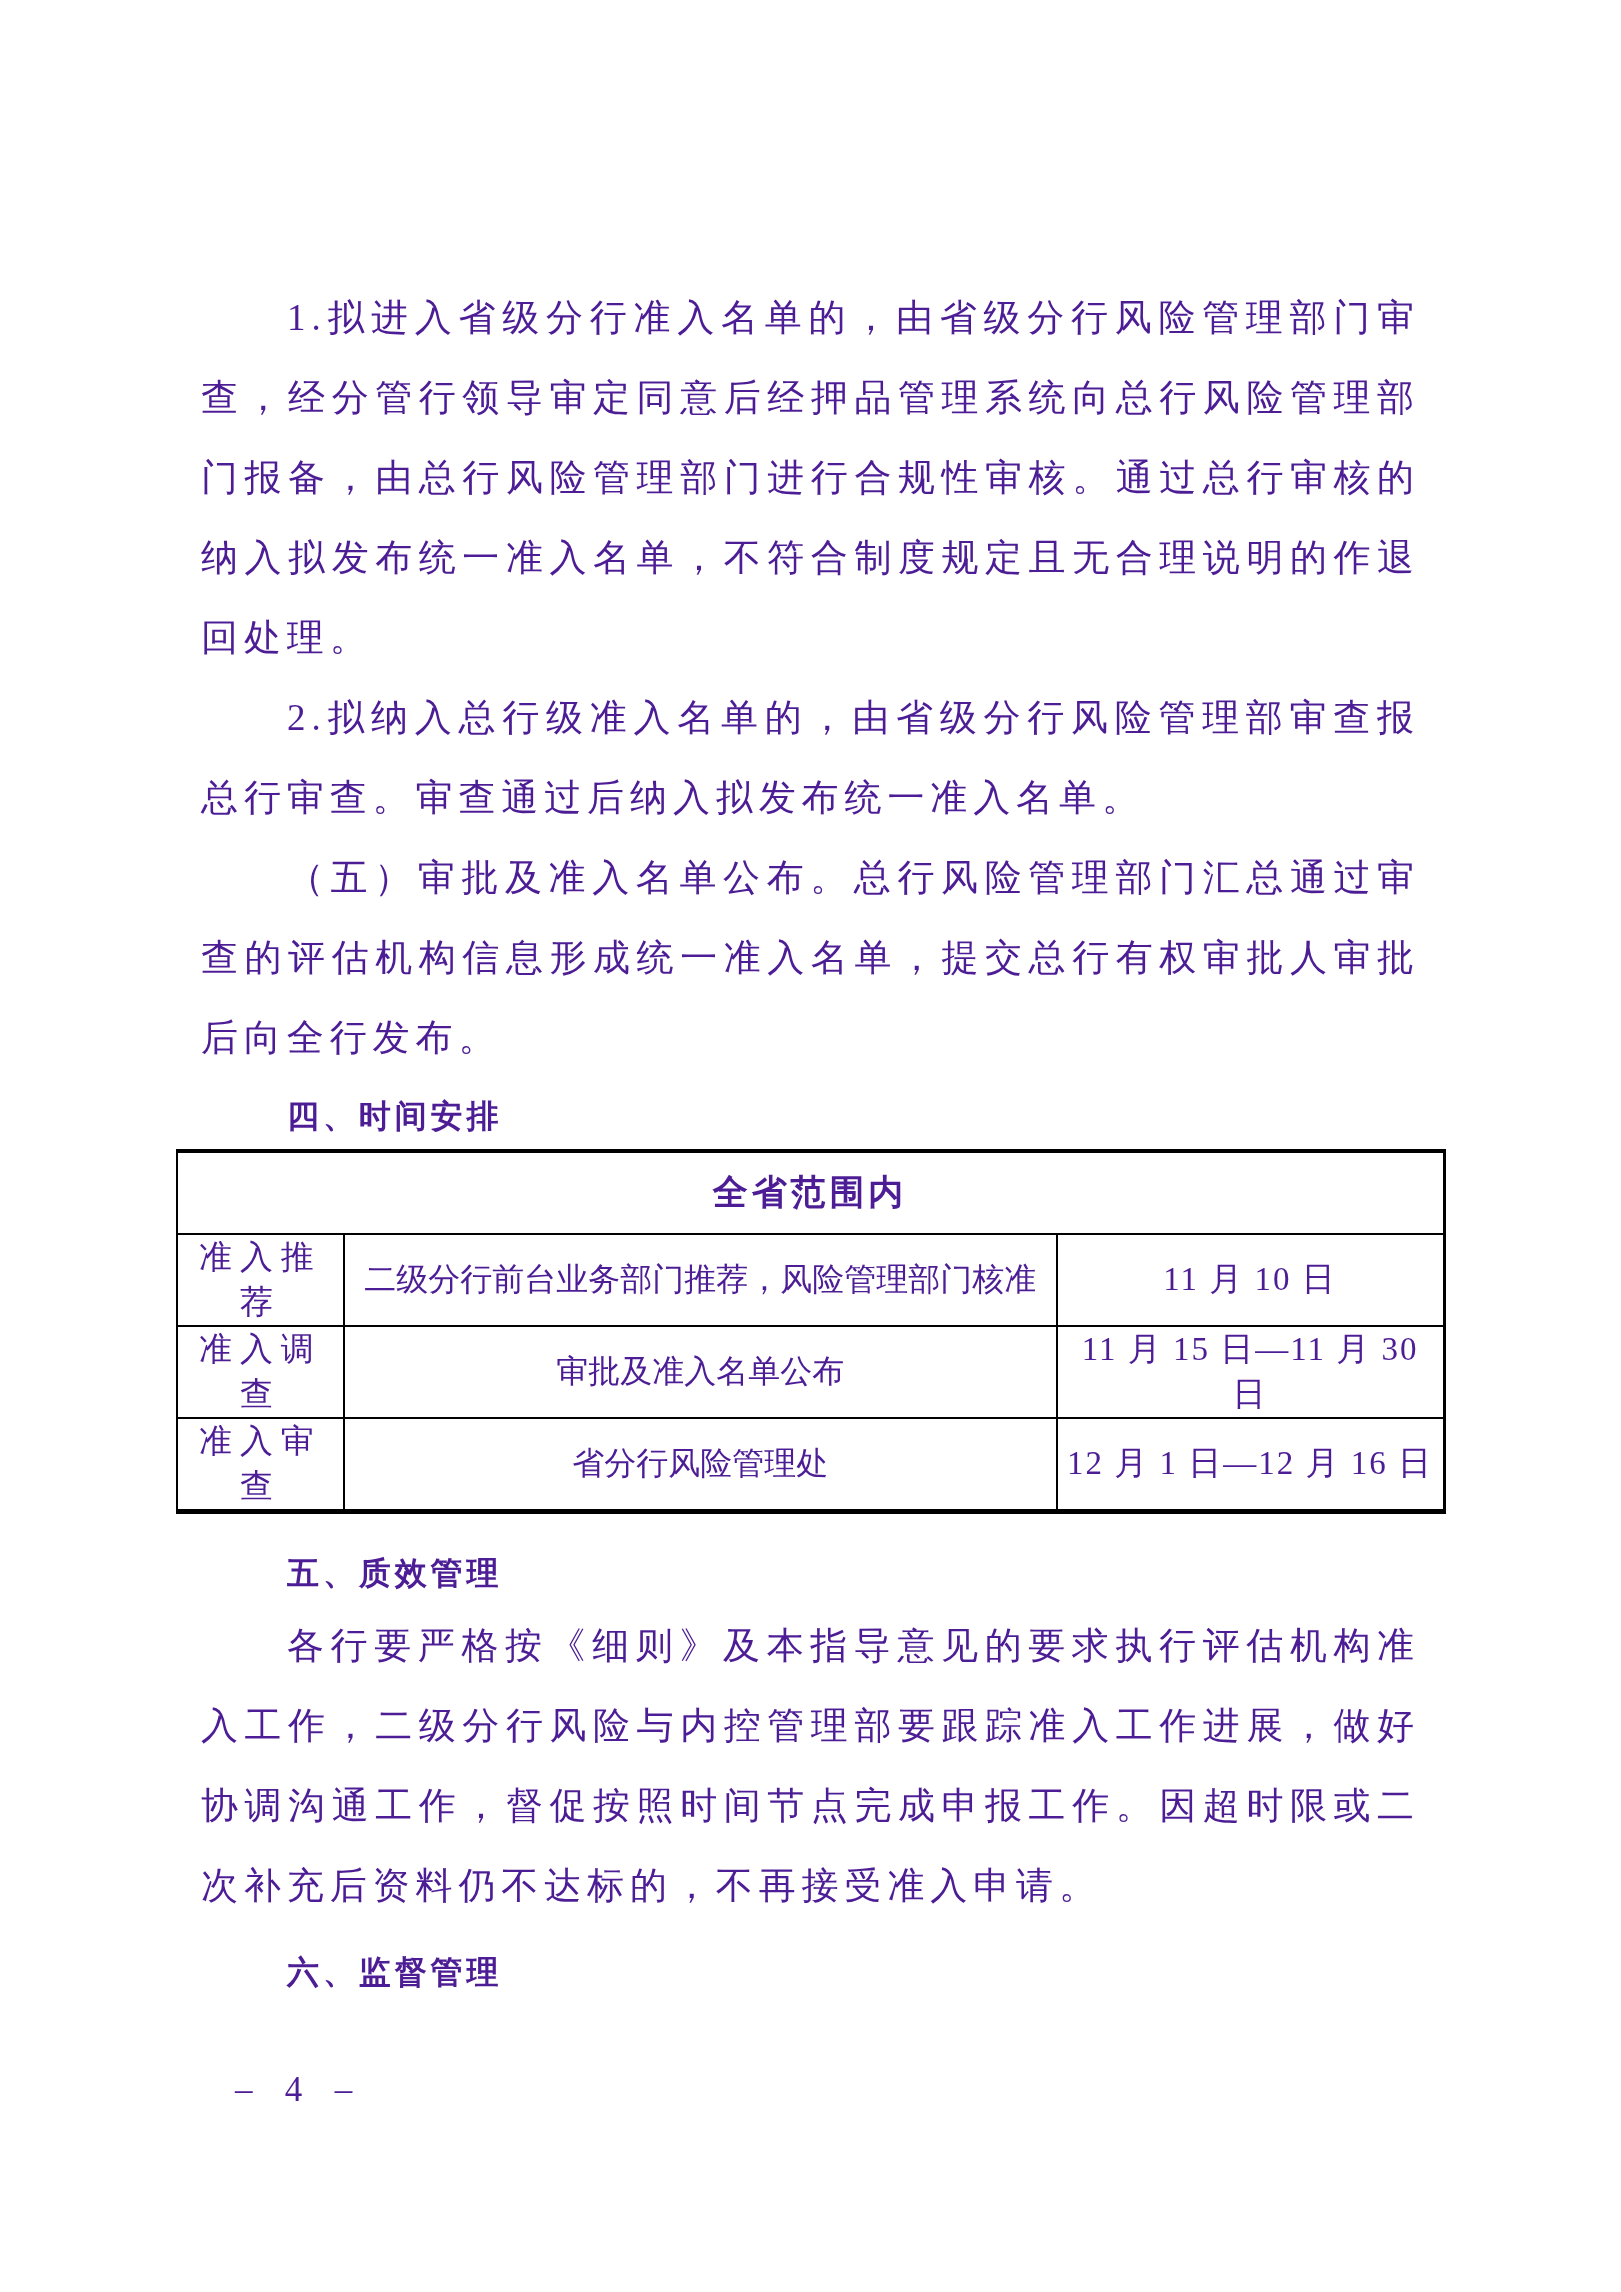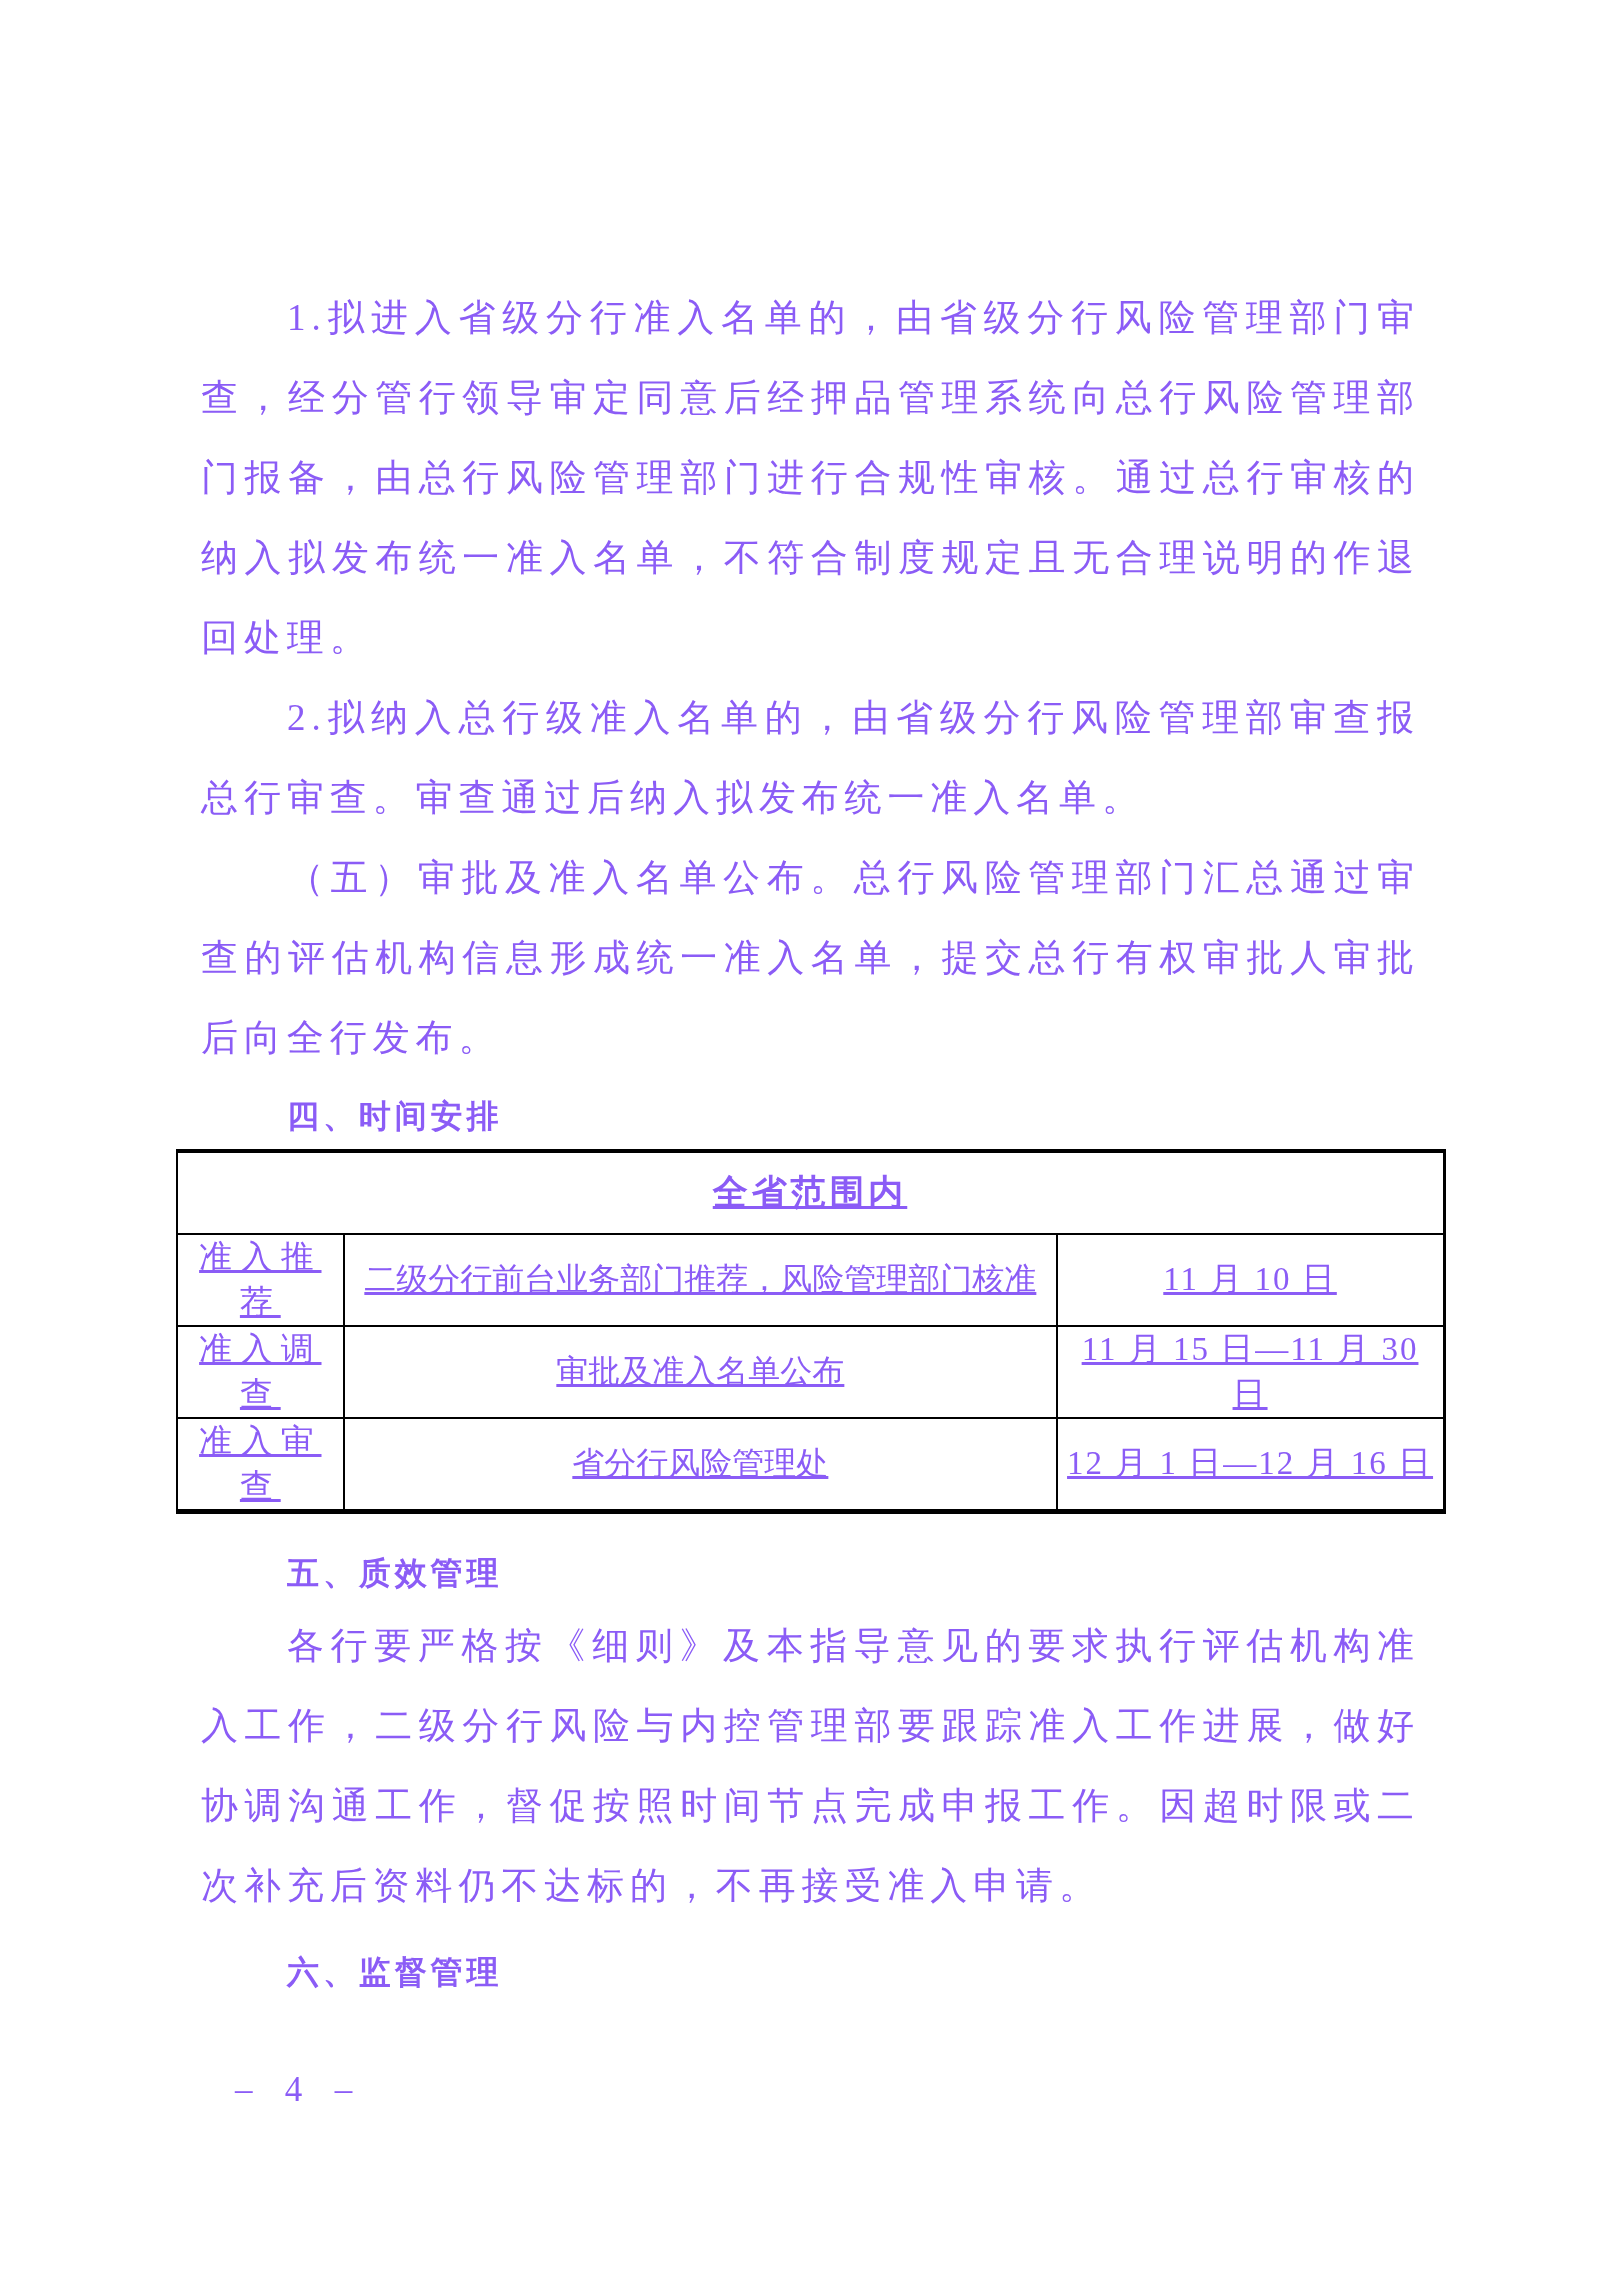--- a/index.html
+++ b/index.html
@@ -5,21 +5,21 @@
   html, body {
     margin: 0;
     padding: 0;
     background: #ffffff;
   }
   .page {
     position: relative;
     width: 1621px;
     height: 2293px;
     background: #ffffff;
-    color: #8b5cf6;
+    color: #4c1d95;
     font-family: "Liberation Serif", "DejaVu Serif", serif;
     overflow: hidden;
   }
   .content {
     position: absolute;
     left: 201px;
     top: 0;
     width: 1219px;
   }
   .body-para {
@@ -44,21 +44,20 @@
   }
   .heading-4 { margin-top: 5.9px; }
   .heading-5 { margin-top: 27.4px; }
   .heading-6 { margin-top: 13.7px; }
   .schedule-table {
     width: 1270px;
     margin-left: -25.5px;
     margin-top: 0;
     border-collapse: collapse;
     table-layout: fixed;
-    text-decoration: underline;
   }
   .schedule-table th,
   .schedule-table td {
     border: 2px solid #000000;
     text-align: center;
     vertical-align: middle;
     padding: 0 5.9px;
     overflow: hidden;
   }
   .schedule-table { border-top: 4.9px solid #000; border-bottom: 5.9px solid #000; border-right: 3.9px solid #000; }

